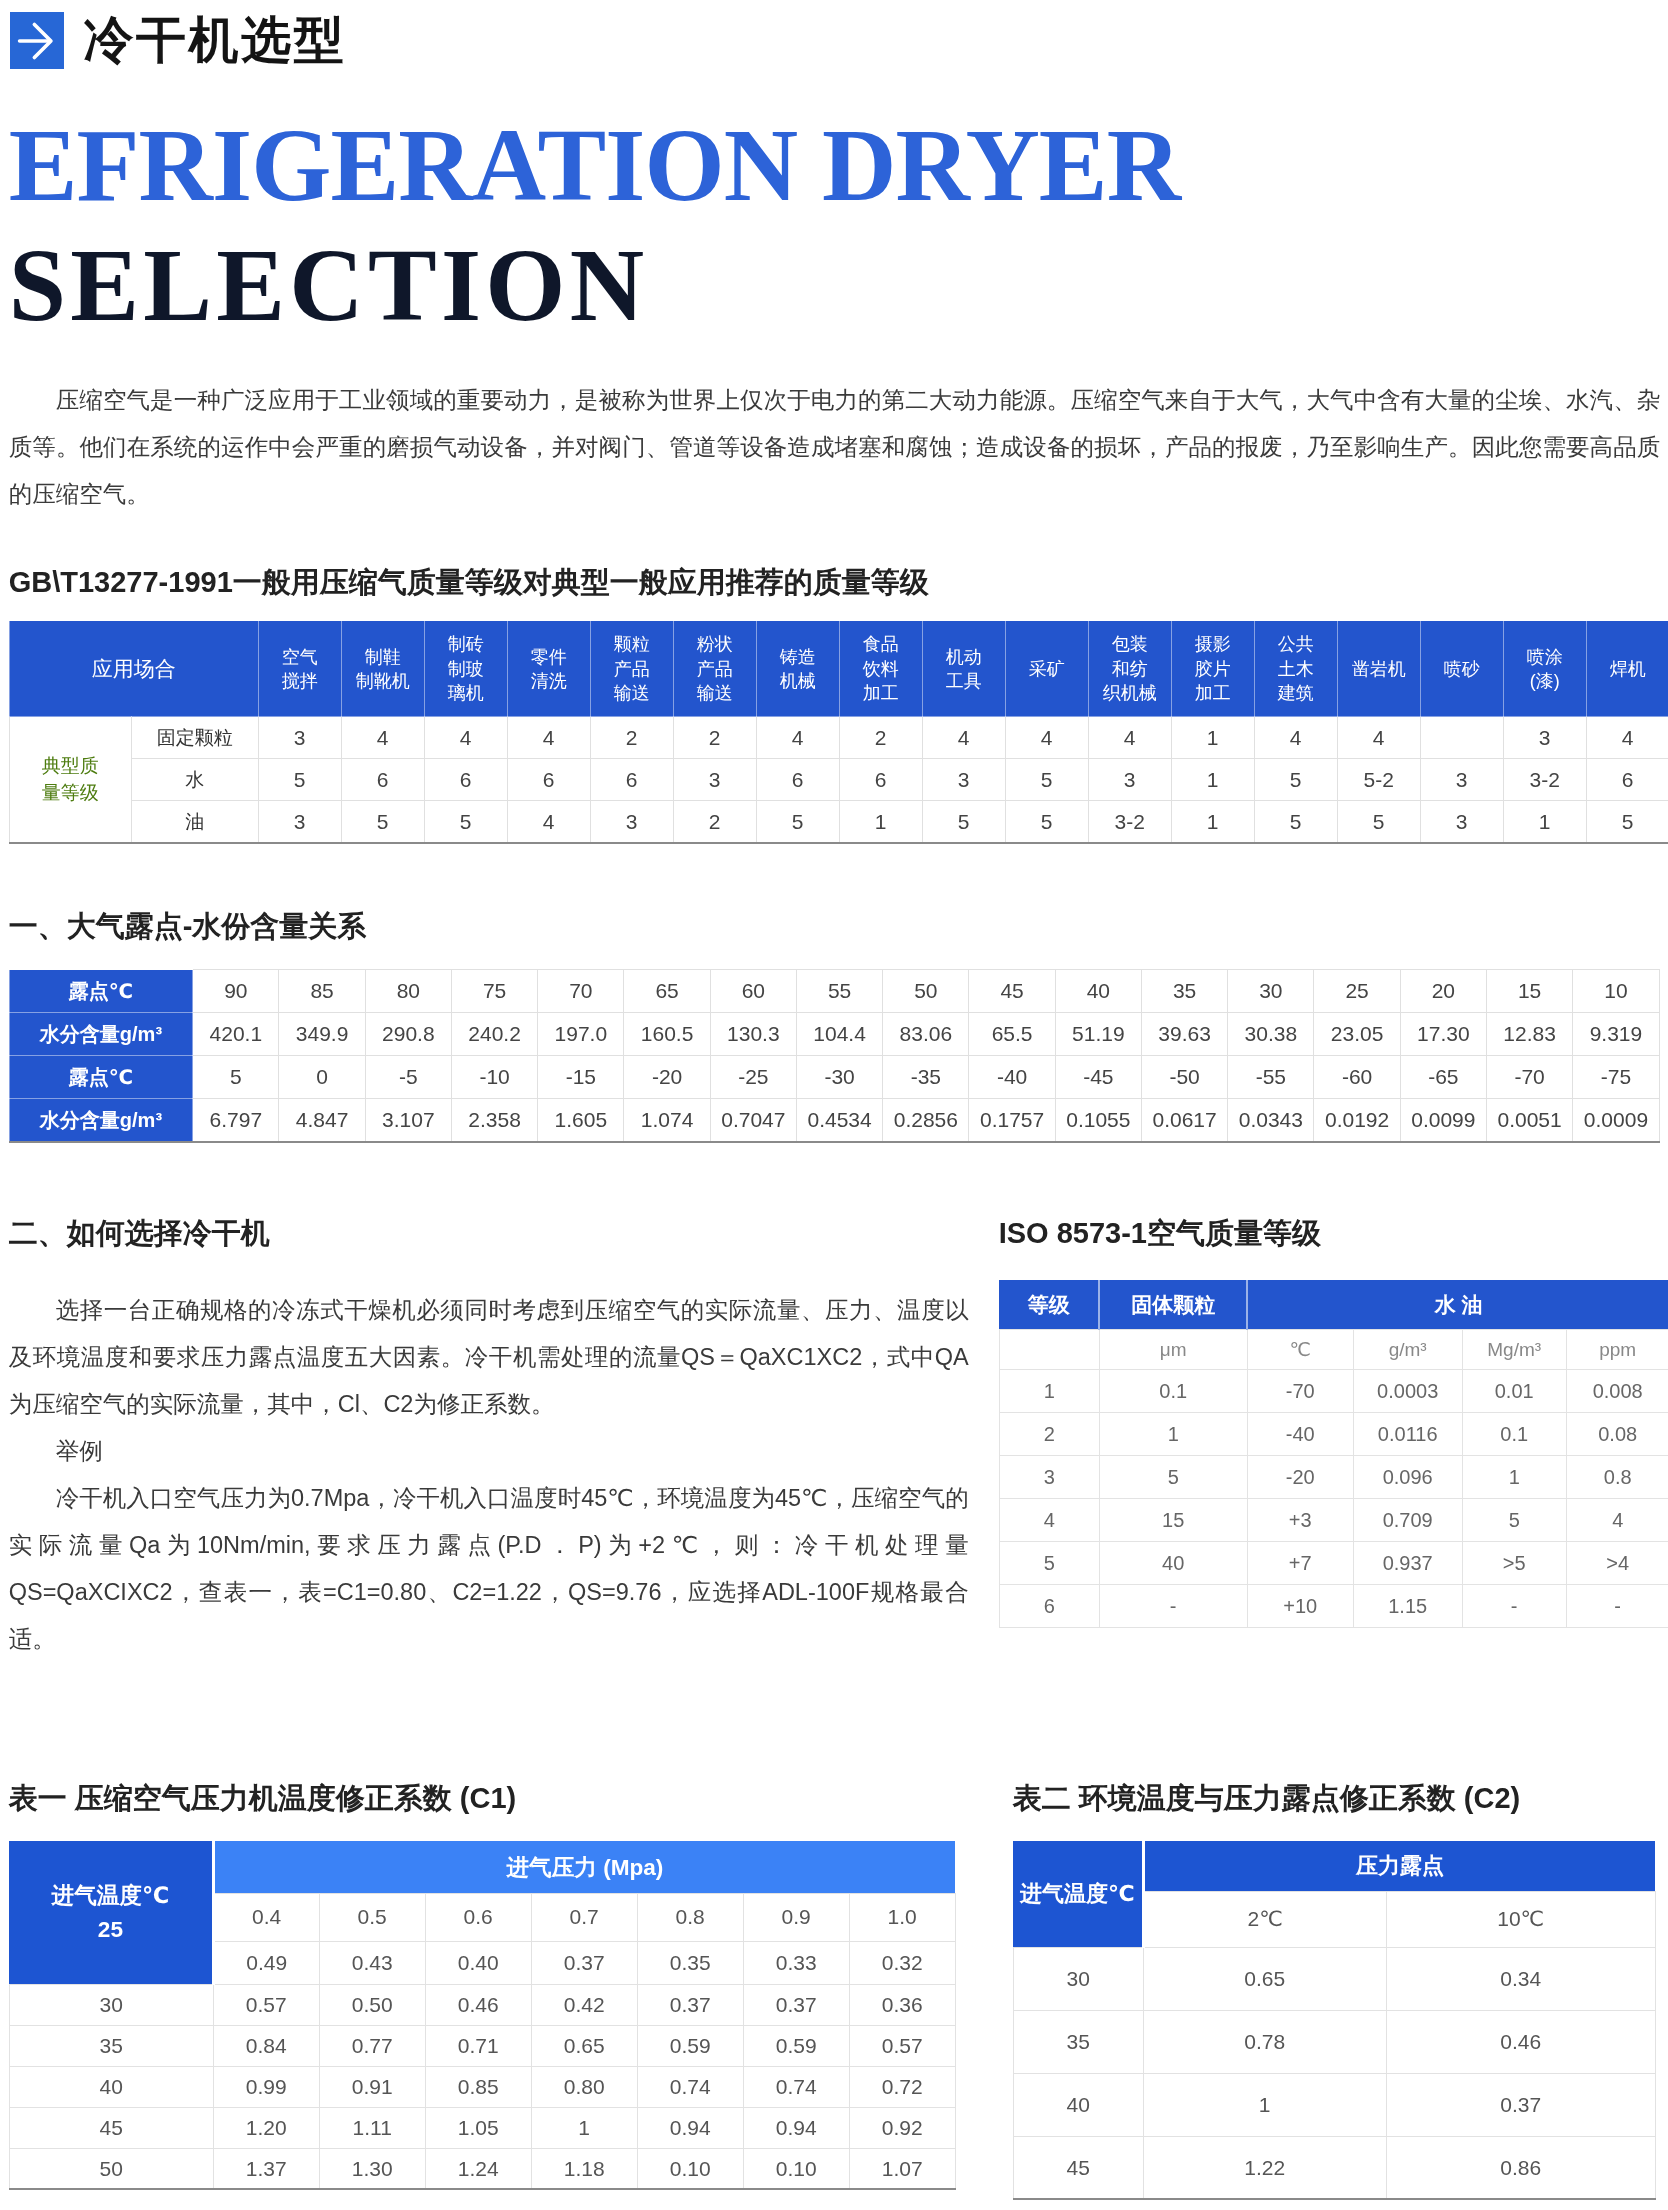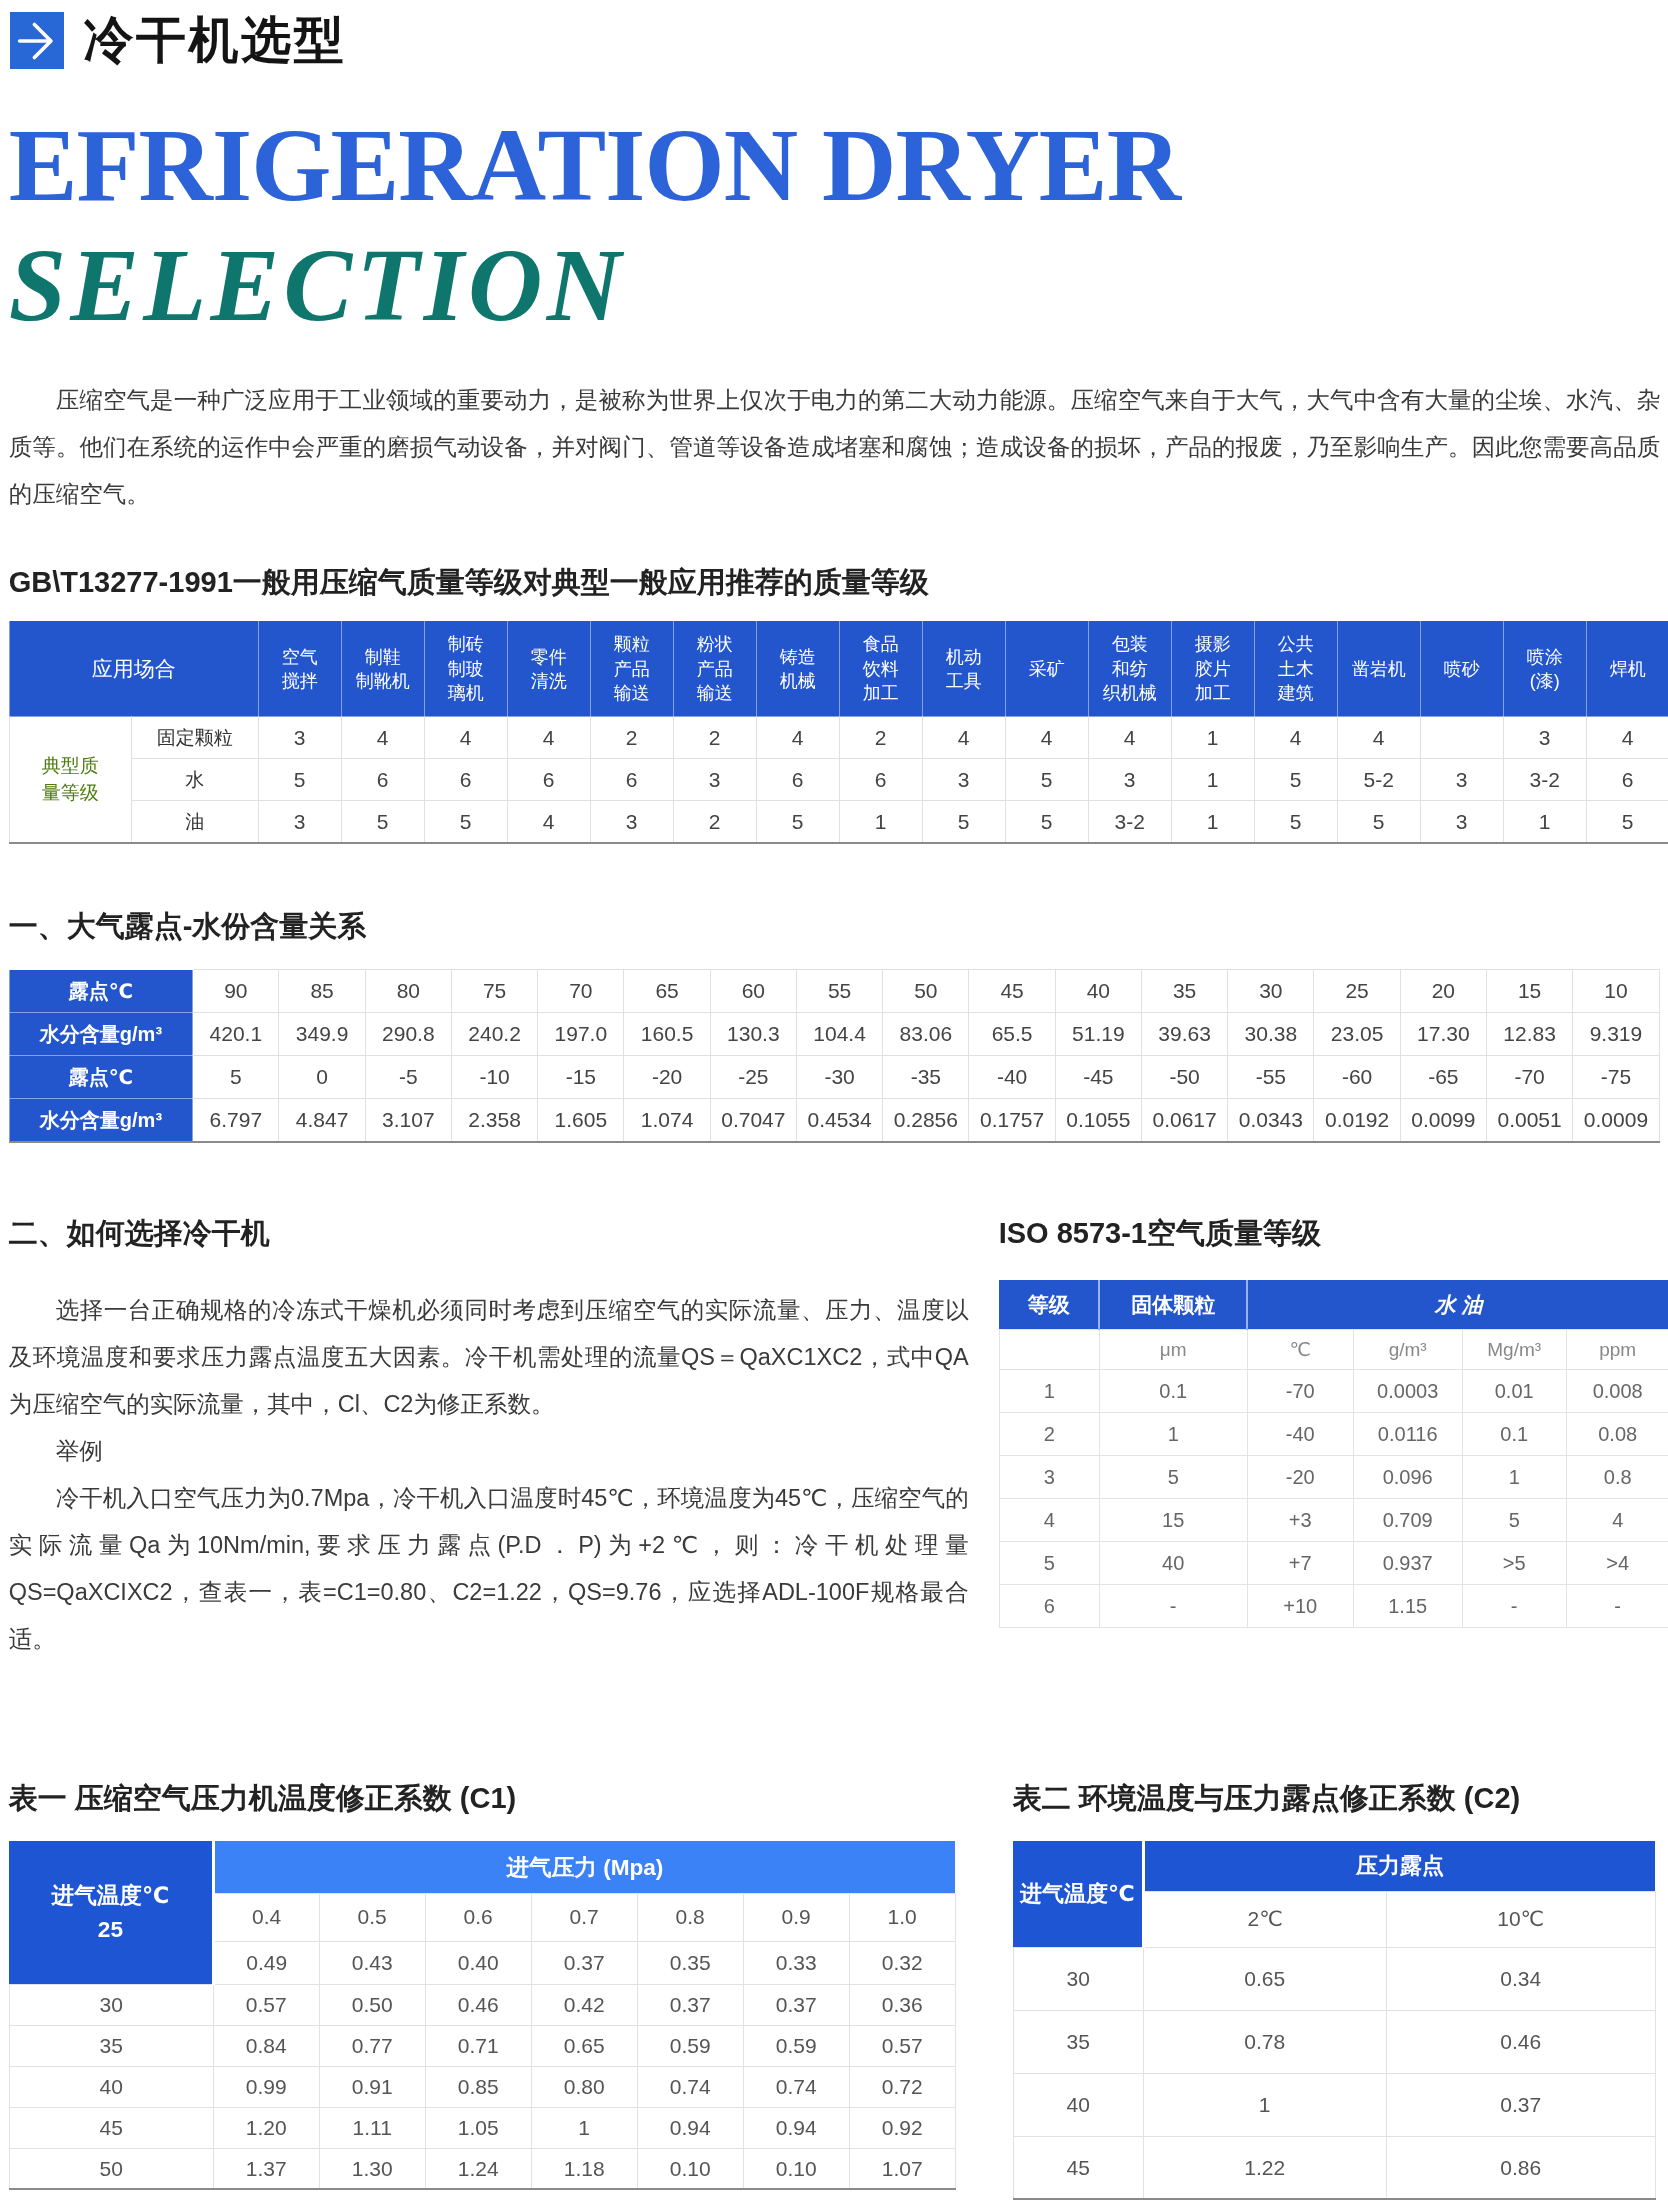--- a/index.html
+++ b/index.html
@@ -12,21 +12,21 @@
   .page { padding:0 8.7px; }
 
   
   .doc-header { display:flex; align-items:center; gap:19px; padding-top:7px; padding-left:1.7px; }
   .arrow-icon { width:54px; height:57px; background:#2767d6; display:flex; align-items:center; justify-content:center; flex:0 0 auto; }
   .doc-title { font-size:50px; font-weight:bold; color:#141414; letter-spacing:2.6px; }
 
   .big-title-block { margin-top:24px; }
   .big-en { font-family:"Liberation Serif","DejaVu Serif",serif; font-weight:bold; font-size:103px; line-height:1.32; letter-spacing:-0.9px; white-space:nowrap; }
   .big-en.main { color:#2d63d8; }
-  .big-en.sub  { color:#0f766e; margin-top:-15.6px; letter-spacing:4.3px;font-style:italic; }
+  .big-en.sub  { color:#0f172a; margin-top:-15.6px; letter-spacing:4.3px; }
 
   
   .intro { margin-top:22.6px; font-size:23.5px; line-height:47px; color:#3a3a3a; text-align:justify; text-indent:2em; }
 
   
   table { border-collapse:collapse; table-layout:fixed; }
   td, th { font-weight:normal; text-align:center; vertical-align:middle; }
 
   .sec-title   { font-size:29px; font-weight:bold; color:#222; }
   .table-title { font-size:29px; font-weight:bold; color:#222;margin-top:40px; }
@@ -49,21 +49,21 @@
   
   .cols2 { display:flex; margin-top:71px; }
   .col-left  { width:960px; flex:0 0 auto; }
   .col-right { width:669px; flex:0 0 auto; margin-left:30px; }
   .sel-text { margin-top:33px; font-size:23.5px; line-height:47px; color:#3a3a3a; text-align:justify; }
   .sel-text p { text-indent:2em; }
 
   
   .iso-table { margin-top:26px; width:669px; }
   .iso-table th { background:#2355cd; color:#fff; font-size:21px; font-weight:bold; height:50px; border-right:2.6px solid rgba(255,255,255,0.55); }
-  .iso-table th:last-child { border-right:none;font-style:italic; }
+  .iso-table th:last-child { border-right:none; }
   .iso-table td { height:43px; font-size:20px; color:#666; border:0.9px solid #e3e3e3; background:#fff; }
   .iso-table tr.units td { color:#888; font-size:19px; height:40px; }
   .iso-table { border-bottom:1.7px solid #8a8a8a; }
 
   
   .cols2b { display:flex; margin-top:76px; }
   .c1-wrap { width:952px; flex:0 0 auto; }
   .c2-wrap { width:647px; flex:0 0 auto; margin-left:52px; }
 
   .c1-table { margin-top:22.6px; width:947px; border-bottom:2.6px solid #8a8a8a; }

